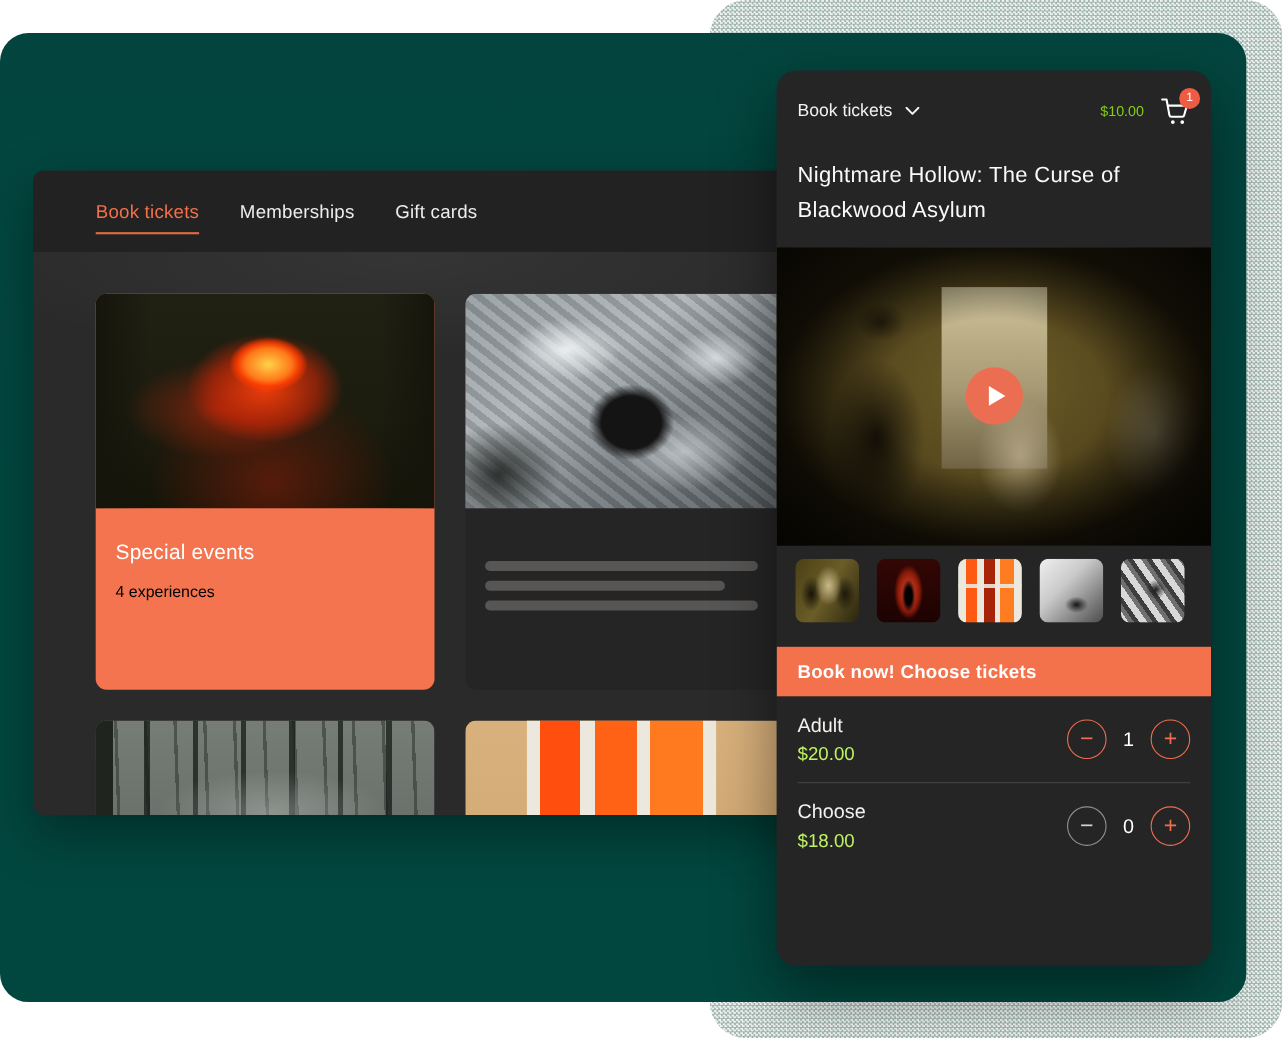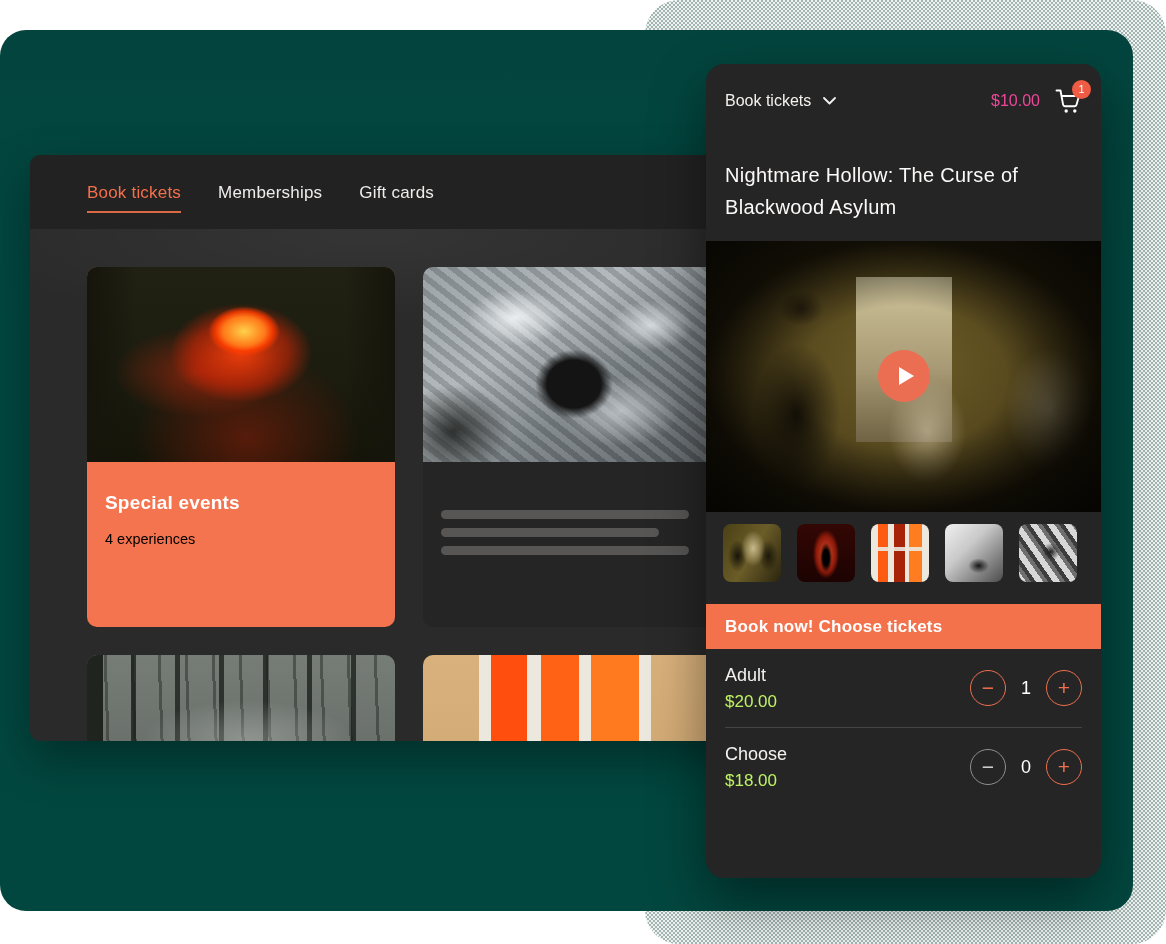--- a/index.html
+++ b/index.html
@@ -22,21 +22,21 @@
   .tab.active { color:#f3704a; border-bottom-color:#d96a43; }
 
   .cards { position:absolute; left:57px; top:112px; display:grid; grid-template-columns:308px 308px; gap:28px; }
   .card { width:308px; border-radius:10px; overflow:hidden; background:#262525; }
   .card.cat { height:360px; background:#f3744e; }
   .card.prod { height:360px; }
   .card.imgonly { height:300px; }
   .card .img { height:195px; }
   .imgonly .img { height:300px; }
   .cat-body { padding:30px 18px 0; }
-  .cat-title { font-size:19px; font-weight:700; color:#ffffff; letter-spacing:.2px; }
+  .cat-title { font-size:19px; font-weight:400; color:#ffffff; letter-spacing:.2px; }
   .cat-sub { margin-top:17px; font-size:14.5px; color:#000000; }
   .prod-body { padding:27px 18px 0; }
   .prod-title { font-size:19px; font-weight:500; color:#f2f0ee; letter-spacing:.2px; }
   .skel { height:9px; border-radius:5px; background:#575655; }
   .skel.l1 { margin-top:21px; width:248px; }
   .skel.l2 { margin-top:9px;  width:218px; }
   .skel.l3 { margin-top:9px;  width:248px; }
   .prod-price { margin-top:16px; font-size:18px; color:#f2704a; }
 
   
@@ -68,25 +68,25 @@
     linear-gradient(180deg,#d9b17c 0%, #cda670 60%, #bd9862 100%);
     background-size:100% 100%, 56% 100%, 56% 100%, 100% 100%;
     background-position:0 0, 41% 0, 41% 0, 0 0; background-repeat:no-repeat; }
 
   
   .panel { position:absolute; left:706px; top:64px; width:395px; height:814px; border-radius:18px;
     background:#262525; overflow:hidden; box-shadow:0 22px 55px rgba(0,0,0,.45); }
   .p-header { height:73px; display:flex; align-items:center; justify-content:space-between; padding:0 19px; }
   .menu { display:flex; align-items:center; gap:12px; color:#f4f2f0; font-size:16px; cursor:pointer; }
   .cartwrap { display:flex; align-items:center; gap:15px; }
-  .total { color:#ec4899; font-size:16px; }
+  .total { color:#84cc16; font-size:13px; }
   .cart { position:relative; cursor:pointer; width:27px; height:26px; }
   .badge { position:absolute; top:-8px; right:-9px; width:19px; height:19px; border-radius:50%;
     background:#f05b43; color:#fff; font-size:11px; display:flex; align-items:center; justify-content:center; }
-  .p-title { margin:22px 19px 0; font-size:20px; line-height:32px; font-weight:500; color:#fbfaf9;
+  .p-title { margin:6px 19px 0; font-size:20px; line-height:32px; font-weight:500; color:#fbfaf9;
     letter-spacing:.3px; max-width:330px; }
   .video { position:relative; margin-top:18px; height:271px; cursor:pointer; background-image:
     radial-gradient(closest-side, rgba(0,0,0,0) 52%, rgba(0,0,0,.75) 100%),
     radial-gradient(58px 95px at 23% 64%, rgba(18,14,6,.95), rgba(18,14,6,0) 75%),
     radial-gradient(28px 22px at 24% 25%, rgba(40,30,14,.95), rgba(40,30,14,0) 80%),
     radial-gradient(52px 70px at 56% 70%, rgba(216,202,172,.55), rgba(216,202,172,0) 75%),
     radial-gradient(58px 82px at 87% 62%, rgba(188,178,158,.4), rgba(188,178,158,0) 75%),
     linear-gradient(180deg,#cfc49b 0%, #a89a74 55%, #6f6344 100%),
     radial-gradient(290px 220px at 50% 45%, #6d5c28 0%, #57491e 40%, #33290f 72%, #171106 95%);
     background-size:100% 100%,100% 100%,100% 100%,100% 100%,100% 100%,96px 165px,100% 100%;

